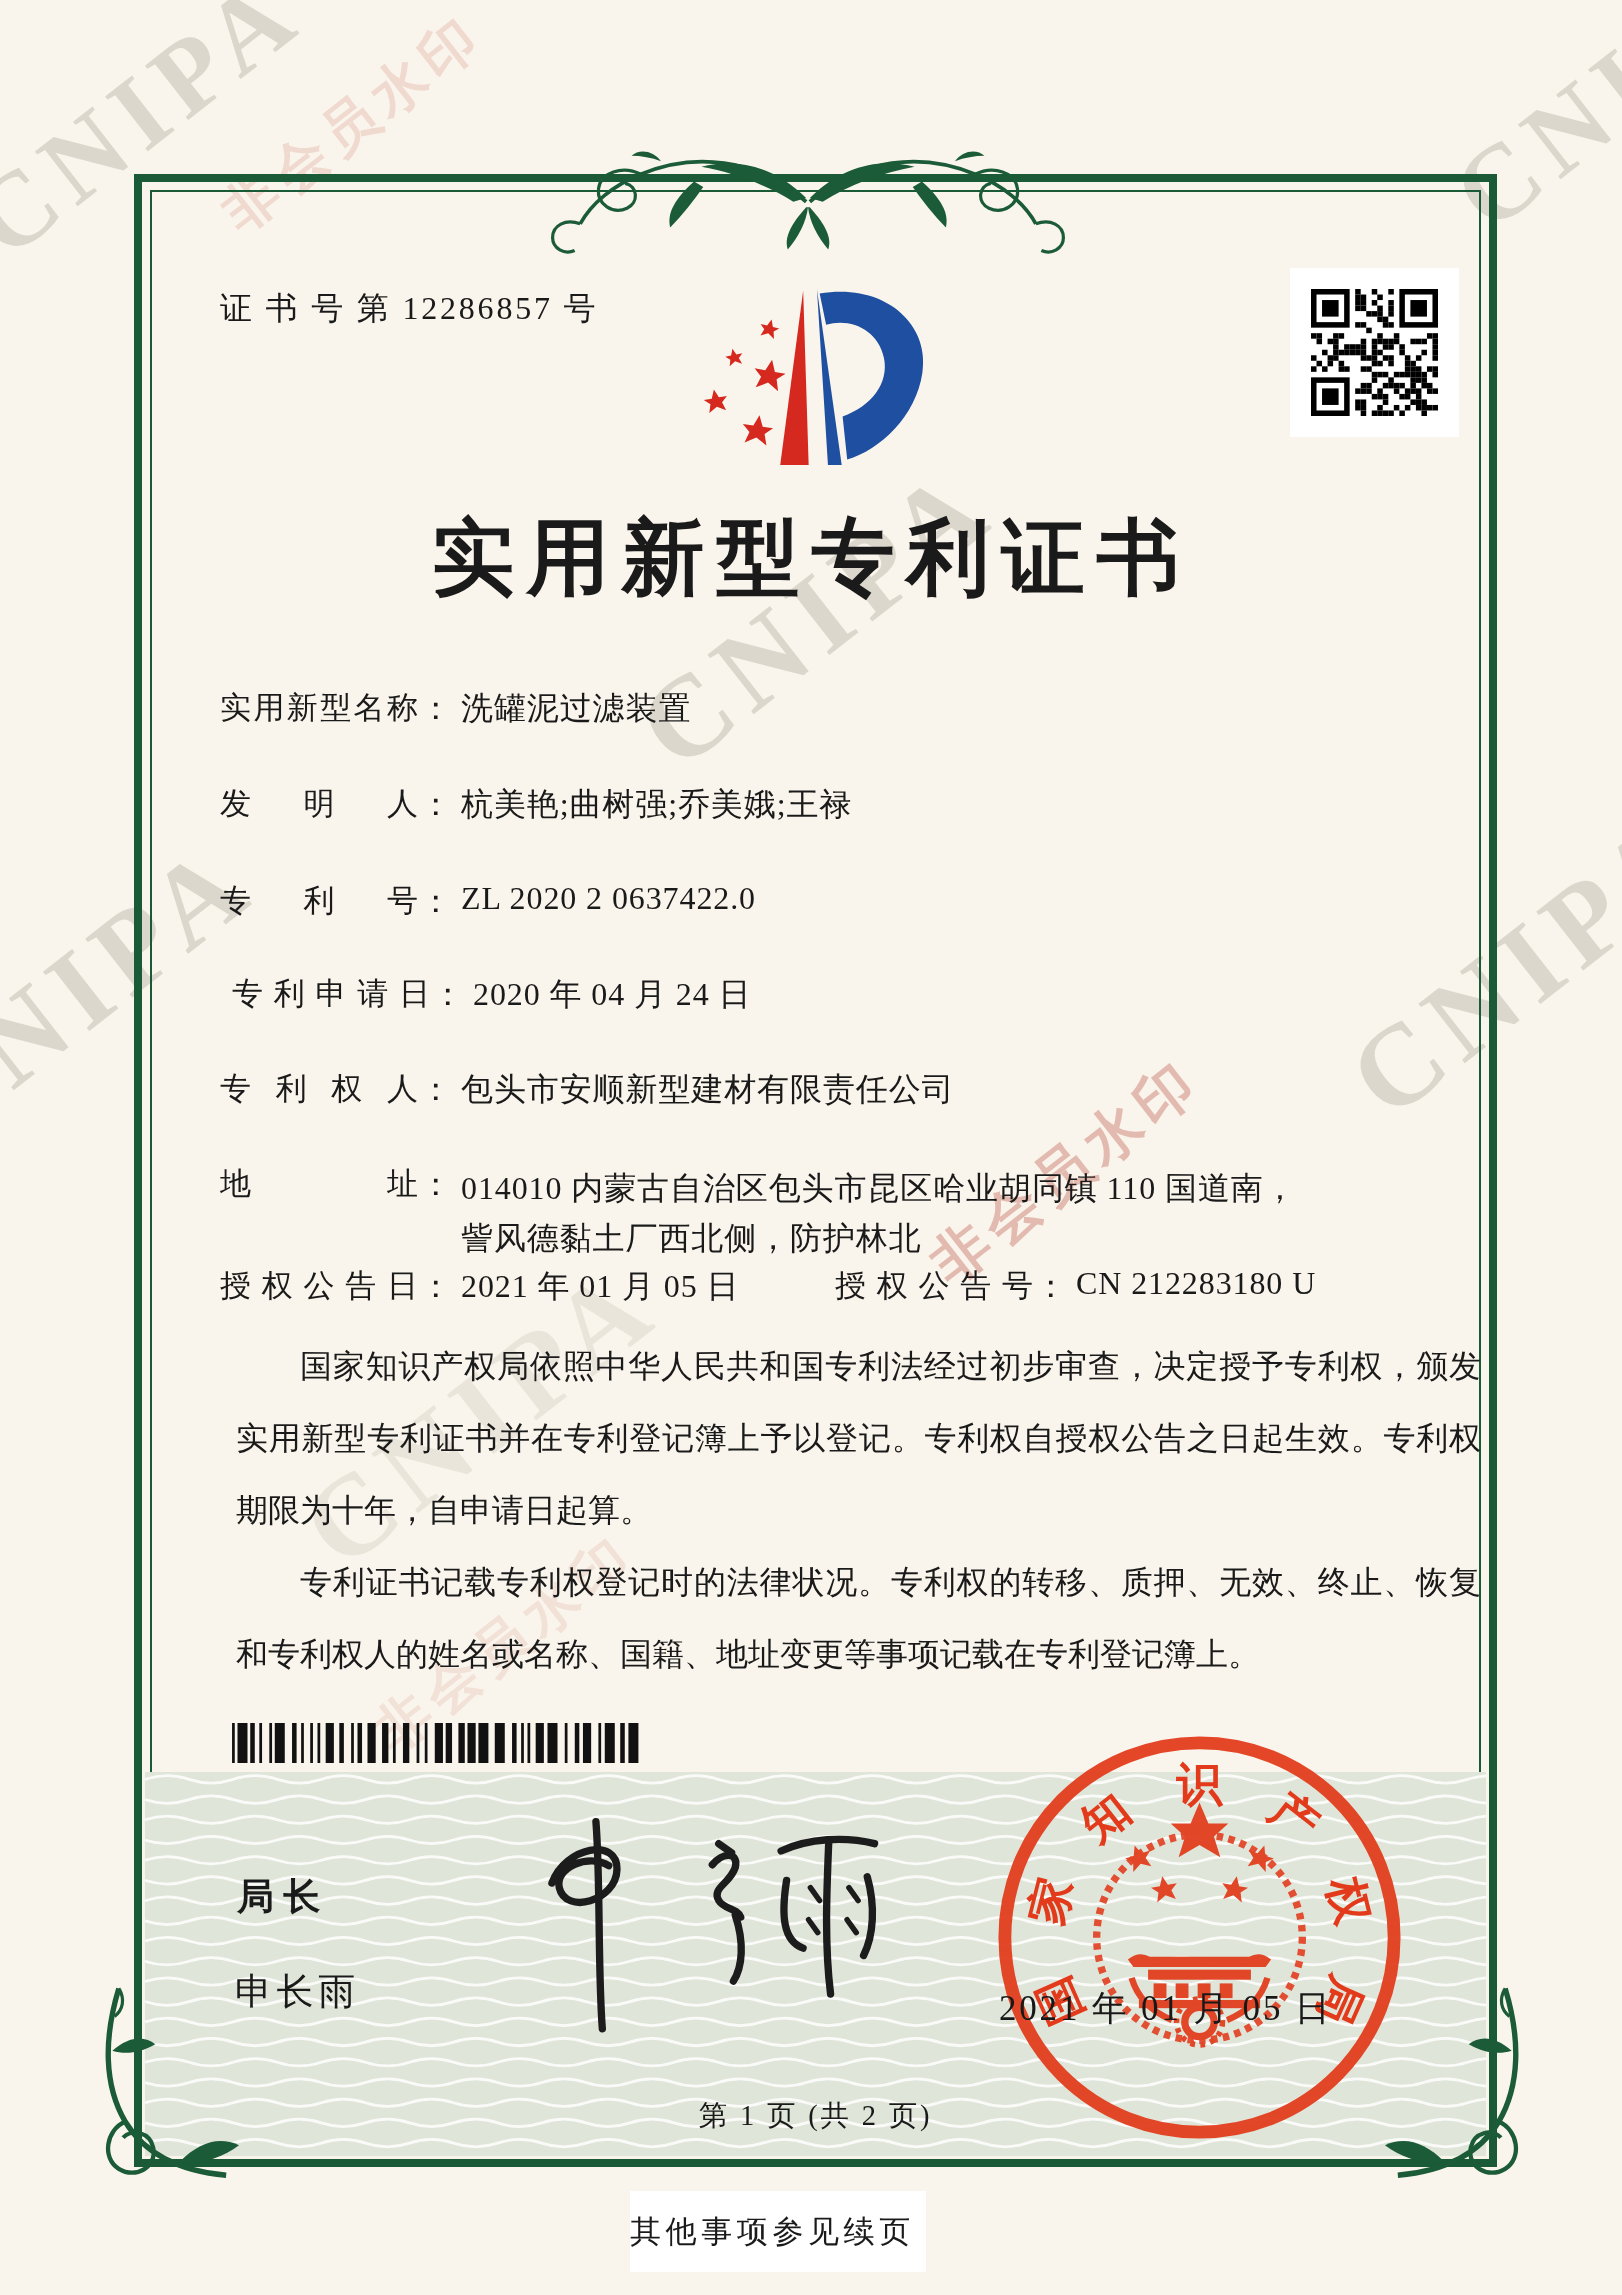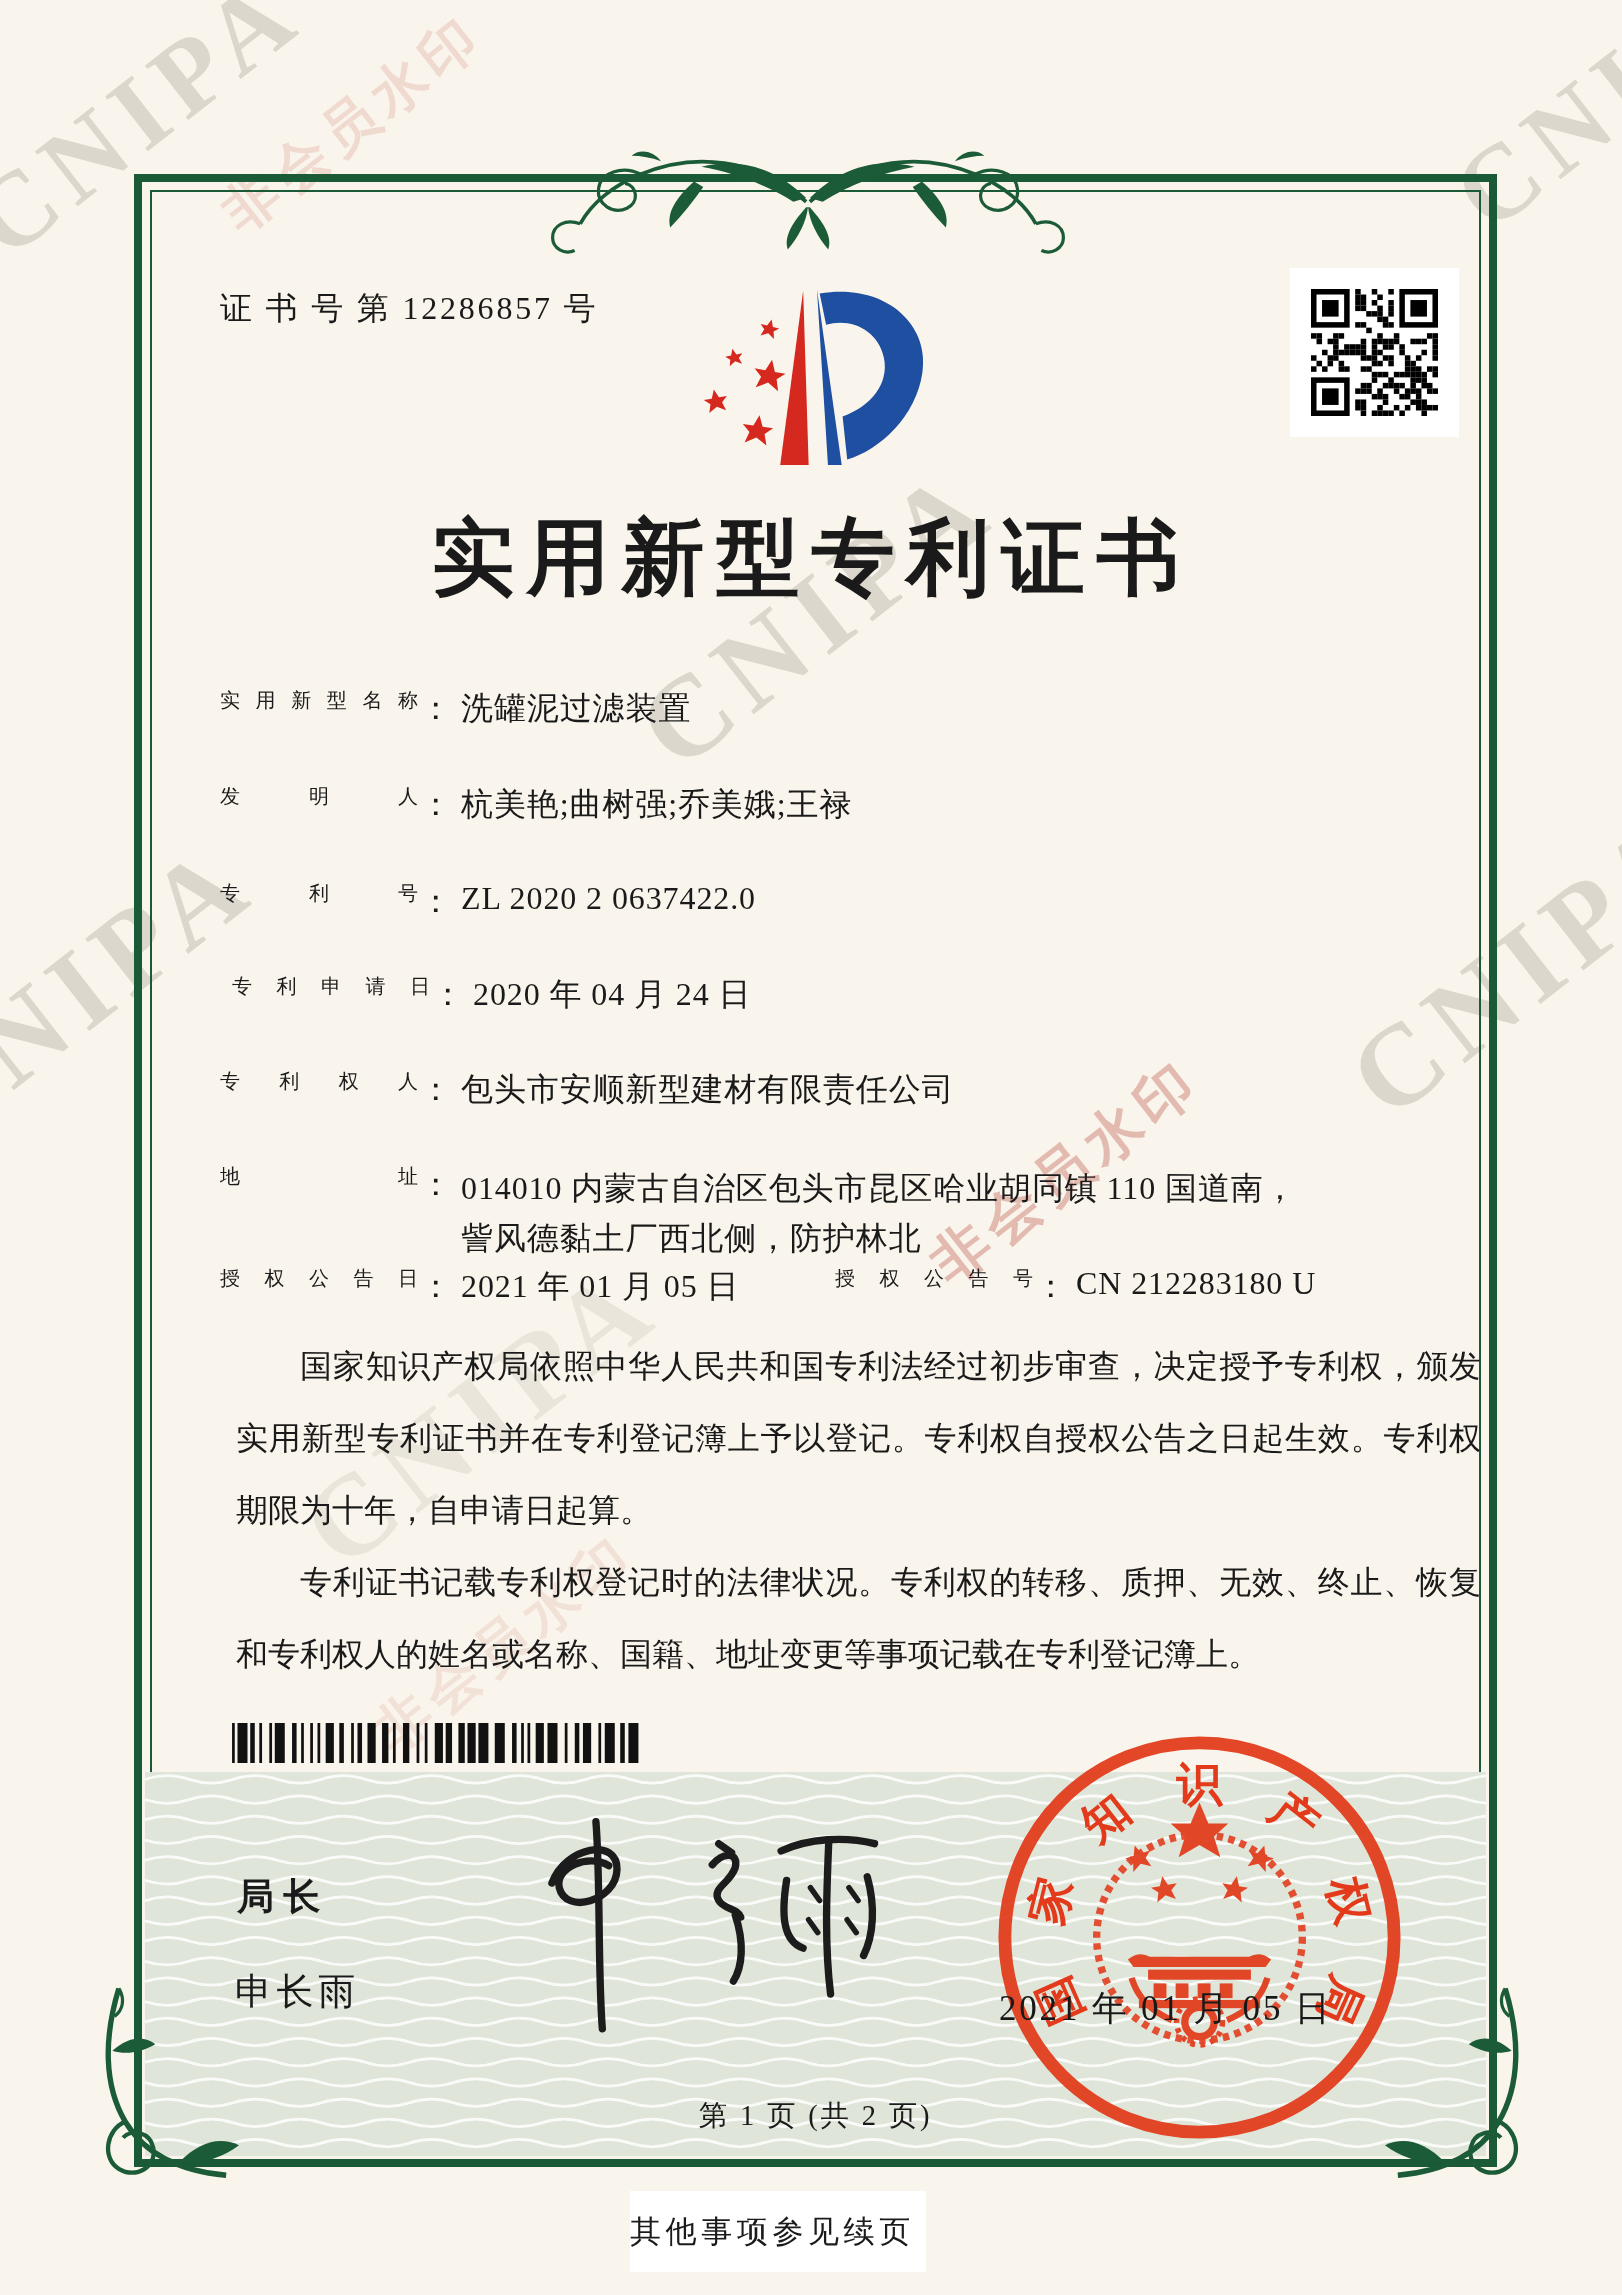--- a/index.html
+++ b/index.html
@@ -17,21 +17,21 @@
   .frame-inner{position:absolute;left:8.3px;top:8.3px;right:8.3px;bottom:8.3px;
       border:2.8px solid #1b5a36;}
   
   .cert-no{position:absolute;left:220px;top:287px;font-size:32px;letter-spacing:2.8px;}
   .qr-box{position:absolute;left:1290px;top:268px;width:169px;height:169px;background:#ffffff;}
   .qr-box svg{position:absolute;left:21px;top:21px;}
   .title{position:absolute;left:0;top:503px;width:1623px;text-align:center;
       font-size:83px;font-weight:900;letter-spacing:12px;}
   
   .row{position:absolute;left:220px;width:1260px;font-size:32px;}
-  .row .lbl{display:inline-block;width:198px;font-size:20px;text-align:justify;text-align-last:justify;vertical-align:top;}
+  .row .lbl{display:inline-block;width:198px;font-size:31px;text-align:justify;text-align-last:justify;vertical-align:top;}
   .row .colon{margin:0 9.2px 0 1.8px;vertical-align:top;}
   .row .val{display:inline-block;vertical-align:top;letter-spacing:0.9px;}
   .val-addr{width:992px;white-space:pre-line;line-height:50px;}
   .grant2{position:absolute;left:615px;top:0;}
   
   .paras{position:absolute;left:236px;top:1330px;width:1245px;font-size:32px;
       line-height:72px;text-align:justify;}
   .paras p{margin:0;text-indent:64px;}
   
   .waves{position:absolute;left:145px;top:1772px;}

